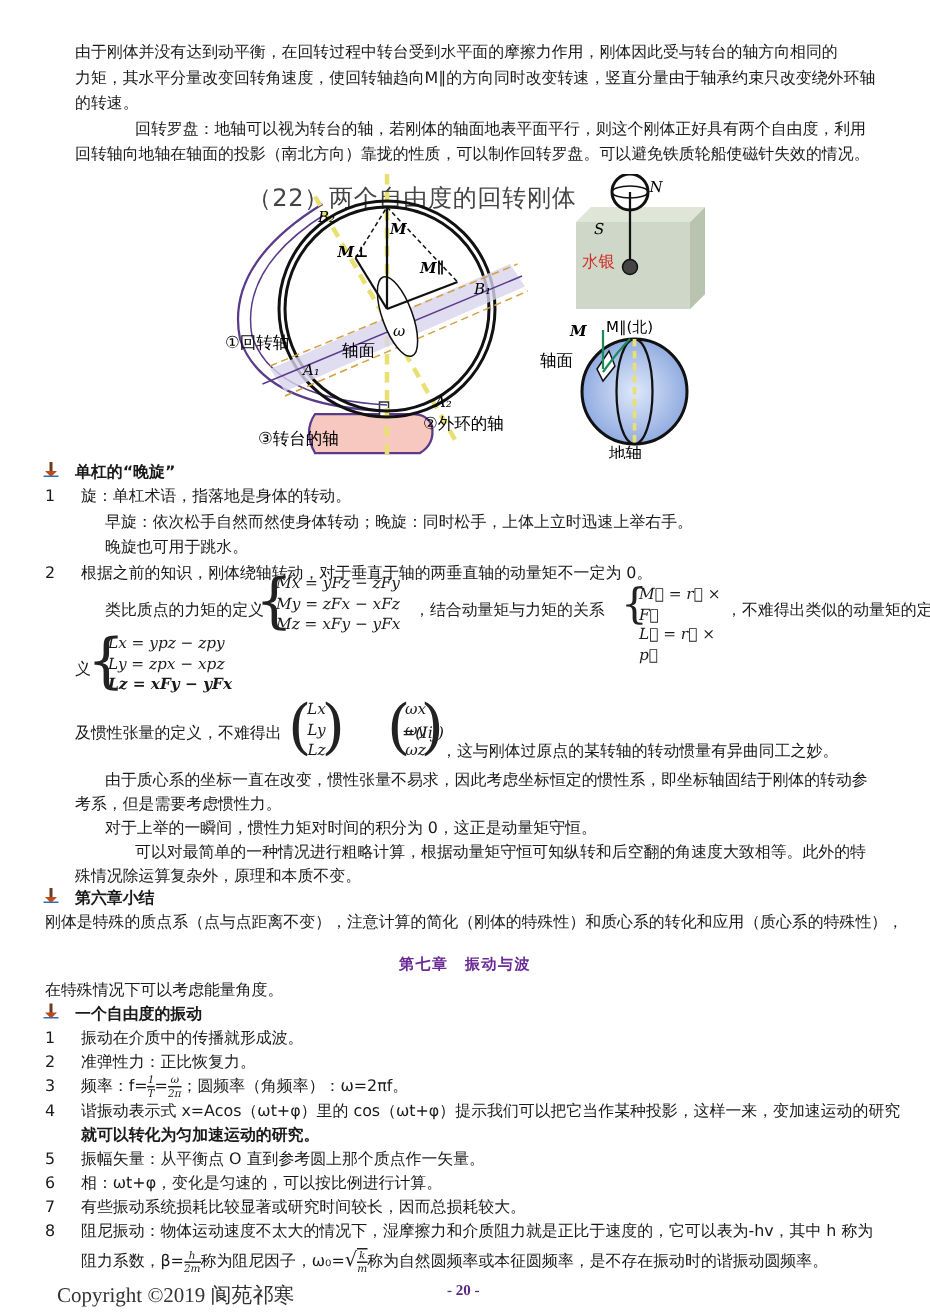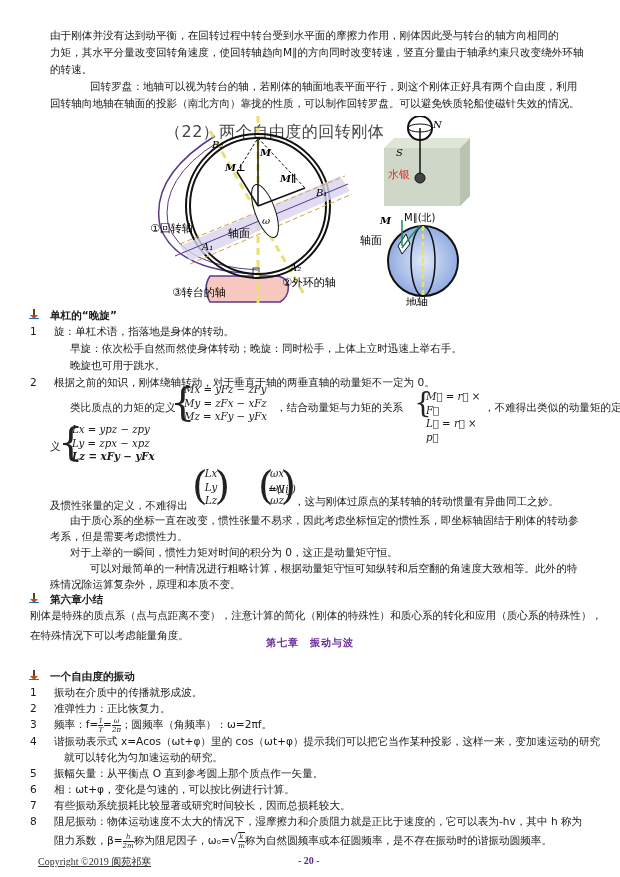--- a/index.html
+++ b/index.html
@@ -12,21 +12,21 @@
   .bullet .stem { position: absolute; left: 5px; top: 1px; width: 2px; height: 7px; background: #6b3a1f; }
   .bullet .tip { position: absolute; left: 2px; top: 7px; width: 0; height: 0;
                  border-left: 4px solid transparent; border-right: 4px solid transparent; border-top: 4px solid #c04a1a; }
   .bullet .base { position: absolute; left: 1px; top: 10px; width: 10px; height: 1px; background: #2a6fb0; }
   .num { display: inline-block; width: 24px; }
   .math { font-family: "DejaVu Serif", "Liberation Serif", serif; font-style: italic; }
   .brace-block { position: absolute; font-family: "DejaVu Serif", "Liberation Serif", serif; font-style: italic; font-size: 10.2px; line-height: 13.5px; }
   .brace { position: absolute; font-style: normal; font-family: "DejaVu Serif", serif; color: #222; }
   .chapter { position: absolute; left: 0; width: 620px; top: 636px; text-align: center;
              font-size: 10px; font-weight: bold; color: #6a2a96; letter-spacing: 1px; }
-  .footer-left { position: absolute; left: 38px; top: 855px; font-family: "Liberation Serif", "DejaVu Serif", serif; font-size: 10px; color: #333; text-decoration: underline; }
+  .footer-left { position: absolute; left: 38px; top: 855px; font-family: "Liberation Serif", "DejaVu Serif", serif; font-size: 14px; color: #333; }
   .footer-center { position: absolute; left: 298px; top: 855px; font-family: "Liberation Serif", serif; font-size: 10px; font-weight: bold; color: #5a2a86; }
   .frac { display: inline-block; vertical-align: middle; text-align: center; font-size: 7px; line-height: 8px; }
   .frac span { display: block; }
   .frac .den { border-top: 1px solid #222; }
   .figure { position: absolute; left: 140px; top: 116px; width: 360px; height: 190px; }
   .fig-title { position: absolute; left: 165px; top: 122px; font-size: 16px; color: #444; letter-spacing: 0.5px; }
 </style>
 </head>
 <body>
 
@@ -130,21 +130,21 @@
   <div class="p" style="left:484px; top:399px;">，不难得出类似的动量矩的定</div>
 
   <div class="p" style="left:50px; top:438px;">义</div>
   <div class="brace-block" style="left:64px; top:423px; width:100px; height:42px;">
     <span class="brace" style="left:-6px; top:-4px; font-size:40px; line-height:44px;">{</span>
     <div style="margin-left:8px;">Lx = ypz − zpy</div>
     <div style="margin-left:8px;">Ly = zpx − xpz</div>
     <div style="margin-left:8px;font-weight:bold;">Lz = xFy − yFx</div>
   </div>
 
-  <div class="p" style="left:50px; top:497px;">及惯性张量的定义，不难得出</div>
+  <div class="p" style="left:50px; top:481px;">及惯性张量的定义，不难得出</div>
   <div class="brace-block" style="left:196px; top:467px; width:30px; height:44px; text-align:center;">
     <span class="brace" style="left:-4px; top:-4px; font-size:40px; line-height:44px;">(</span>
     <span class="brace" style="right:-4px; top:-4px; font-size:40px; line-height:44px;">)</span>
     <div>Lx</div>
     <div>Ly</div>
     <div>Lz</div>
   </div>
   <div class="p math" style="left:228px; top:481px;margin-left:40px;">=(Iij)</div>
   <div class="brace-block" style="left:262px; top:467px; width:30px; height:44px; text-align:center;">
     <span class="brace" style="left:-4px; top:-4px; font-size:40px; line-height:44px;">(</span>
@@ -158,34 +158,34 @@
   <div class="p" style="left:50px; top:528px;">考系，但是需要考虑惯性力。</div>
   <div class="p" style="left:70px; top:512px;">由于质心系的坐标一直在改变，惯性张量不易求，因此考虑坐标恒定的惯性系，即坐标轴固结于刚体的转动参</div>
   <div class="p" style="left:70px; top:544px;">对于上举的一瞬间，惯性力矩对时间的积分为 0，这正是动量矩守恒。</div>
   <div class="p" style="left:90px; top:560px;">可以对最简单的一种情况进行粗略计算，根据动量矩守恒可知纵转和后空翻的角速度大致相等。此外的特</div>
   <div class="p" style="left:50px; top:576px;">殊情况除运算复杂外，原理和本质不变。</div>
 
   <div class="heading" style="left:28px; top:591px;">
     <span class="bullet"><span class="stem"></span><span class="tip"></span><span class="base"></span></span><span>第六章小结</span>
   </div>
   <div class="p" style="left:30px; top:607px;">刚体是特殊的质点系（点与点距离不变），注意计算的简化（刚体的特殊性）和质心系的转化和应用（质心系的特殊性），</div>
-  <div class="p" style="left:30px; top:627px;text-align:right;">在特殊情况下可以考虑能量角度。</div>
+  <div class="p" style="left:30px; top:652px;text-align:right;">在特殊情况下可以考虑能量角度。</div>
 
   <div class="chapter">第七章　振动与波</div>
 
   <div class="heading" style="left:28px; top:668px;">
     <span class="bullet"><span class="stem"></span><span class="tip"></span><span class="base"></span></span><span>一个自由度的振动</span>
   </div>
   <div class="p" style="left:30px; top:684px;"><span class="num">1</span><span>振动在介质中的传播就形成波。</span></div>
   <div class="p" style="left:30px; top:700px;"><span class="num">2</span><span>准弹性力：正比恢复力。</span></div>
   <div class="p" style="left:30px; top:716px;">
     <span class="num">3</span><span>频率：f=</span><span class="frac math"><span>1</span><span class="den">T</span></span><span>=</span><span class="frac math"><span>ω</span><span class="den">2π</span></span><span>；圆频率（角频率）：ω=2πf。</span>
   </div>
   <div class="p" style="left:30px; top:733px;"><span class="num">4</span><span>谐振动表示式 x=Acos（ωt+φ）里的 cos（ωt+φ）提示我们可以把它当作某种投影，这样一来，变加速运动的研究</span></div>
-  <div class="p" style="left:64px; top:749px;">就可以转化为匀加速运动的研究。</div>
+  <div class="p" style="left:54px; top:749px;font-weight:bold;">就可以转化为匀加速运动的研究。</div>
   <div class="p" style="left:30px; top:765px;"><span class="num">5</span><span>振幅矢量：从平衡点 O 直到参考圆上那个质点作一矢量。</span></div>
   <div class="p" style="left:30px; top:781px;"><span class="num">6</span><span>相：ωt+φ，变化是匀速的，可以按比例进行计算。</span></div>
   <div class="p" style="left:30px; top:797px;"><span class="num">7</span><span>有些振动系统损耗比较显著或研究时间较长，因而总损耗较大。</span></div>
   <div class="p" style="left:30px; top:813px;"><span class="num">8</span><span>阻尼振动：物体运动速度不太大的情况下，湿摩擦力和介质阻力就是正比于速度的，它可以表为-hv，其中 h 称为</span></div>
   <div class="p" style="left:54px; top:832px;">
     <span>阻力系数，β=</span><span class="frac math"><span>h</span><span class="den">2m</span></span><span>称为阻尼因子，ω₀=</span><span style="font-size:13px;">√</span><span class="frac math" style="border-top:1px solid #222;"><span>k</span><span class="den">m</span></span><span>称为自然圆频率或本征圆频率，是不存在振动时的谐振动圆频率。</span>
   </div>
 
   <div class="footer-left">Copyright ©2019  阆苑祁寒</div>
   <div class="footer-center">- 20 -</div>

